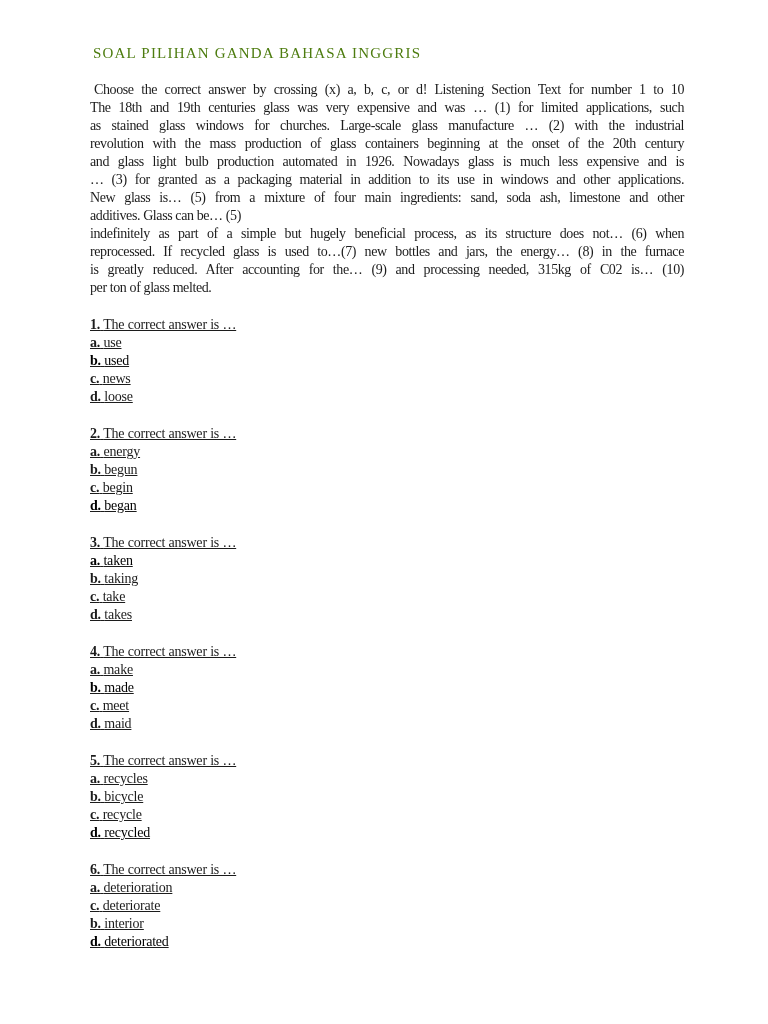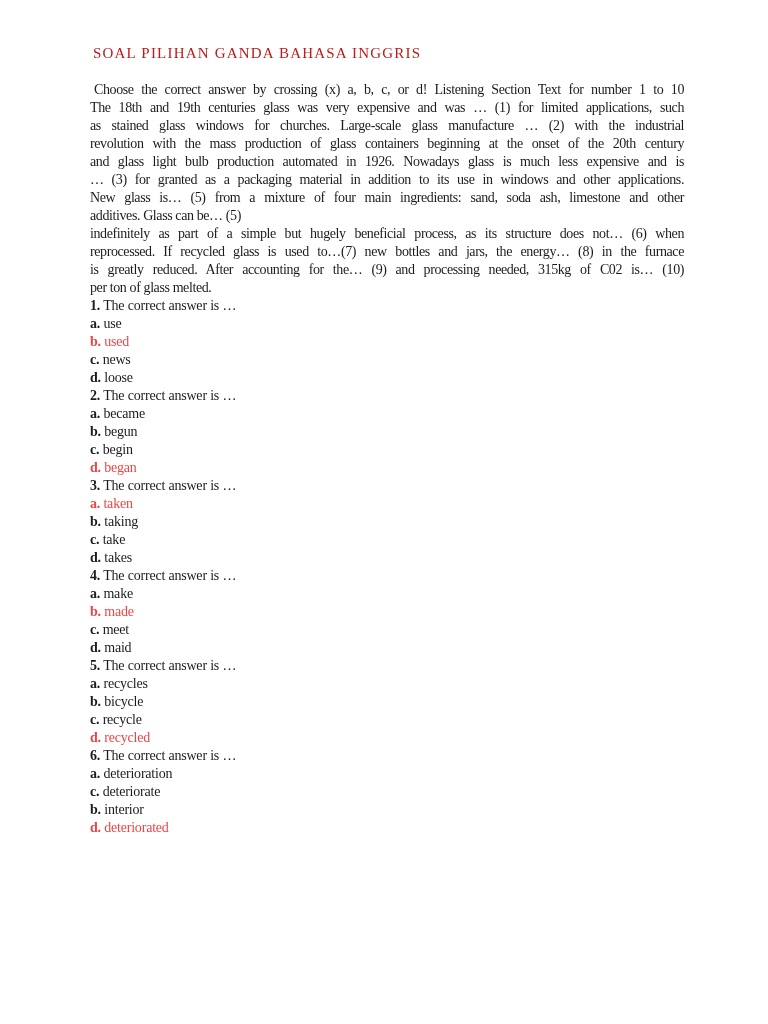--- a/index.html
+++ b/index.html
@@ -19,21 +19,21 @@
   .content {
     position: absolute;
     top: 44px;
     left: 90px;
     width: 594px;
   }
   .doc-title {
     font-size: 15px;
     line-height: 18px;
     letter-spacing: 1.2px;
-    color: #b91c1c;
+    color: #4d7c0f;
     padding-left: 3px;
     margin-bottom: 19px;
     white-space: nowrap;
   }
   .paragraph {
     font-size: 14px;
     letter-spacing: -0.4px;
   }
   .par-line {
     line-height: 18px;
@@ -48,35 +48,37 @@
     text-align-last: left;
   }
   .par-line.first-line {
     padding-left: 4px;
   }
   .questions {
     font-size: 14px;
     letter-spacing: -0.2px;
   }
   .question-block {
+    margin-top: 19px;
+    text-decoration: underline;
   }
   .q-header {
     line-height: 18px;
   }
   .q-number {
     font-weight: bold;
   }
   .option-row {
     line-height: 18px;
   }
   .option-letter {
     font-weight: bold;
   }
   .option-row.correct {
-    color: #ef4444;
+    color: #000000;
   }
 </style>
 </head>
 <body>
 
 <div class="page">
   <div class="content">
     <div class="doc-title">SOAL PILIHAN GANDA BAHASA INGGRIS</div>
     <div class="passage">
         <div class="paragraph">
@@ -99,21 +101,21 @@
     <div class="questions">
         <div class="question-block">
           <div class="q-header"><span class="q-number">1.</span> <span class="q-prompt">The correct answer is …</span></div>
           <div class="option-row"><span class="option-letter">a.</span> <span class="option-text">use</span></div>
           <div class="option-row correct"><span class="option-letter">b.</span> <span class="option-text">used</span></div>
           <div class="option-row"><span class="option-letter">c.</span> <span class="option-text">news</span></div>
           <div class="option-row"><span class="option-letter">d.</span> <span class="option-text">loose</span></div>
         </div>
         <div class="question-block">
           <div class="q-header"><span class="q-number">2.</span> <span class="q-prompt">The correct answer is …</span></div>
-          <div class="option-row"><span class="option-letter">a.</span> <span class="option-text">became</span></div>
+          <div class="option-row"><span class="option-letter">a.</span> <span class="option-text">energy</span></div>
           <div class="option-row"><span class="option-letter">b.</span> <span class="option-text">begun</span></div>
           <div class="option-row"><span class="option-letter">c.</span> <span class="option-text">begin</span></div>
           <div class="option-row correct"><span class="option-letter">d.</span> <span class="option-text">began</span></div>
         </div>
         <div class="question-block">
           <div class="q-header"><span class="q-number">3.</span> <span class="q-prompt">The correct answer is …</span></div>
           <div class="option-row correct"><span class="option-letter">a.</span> <span class="option-text">taken</span></div>
           <div class="option-row"><span class="option-letter">b.</span> <span class="option-text">taking</span></div>
           <div class="option-row"><span class="option-letter">c.</span> <span class="option-text">take</span></div>
           <div class="option-row"><span class="option-letter">d.</span> <span class="option-text">takes</span></div>

